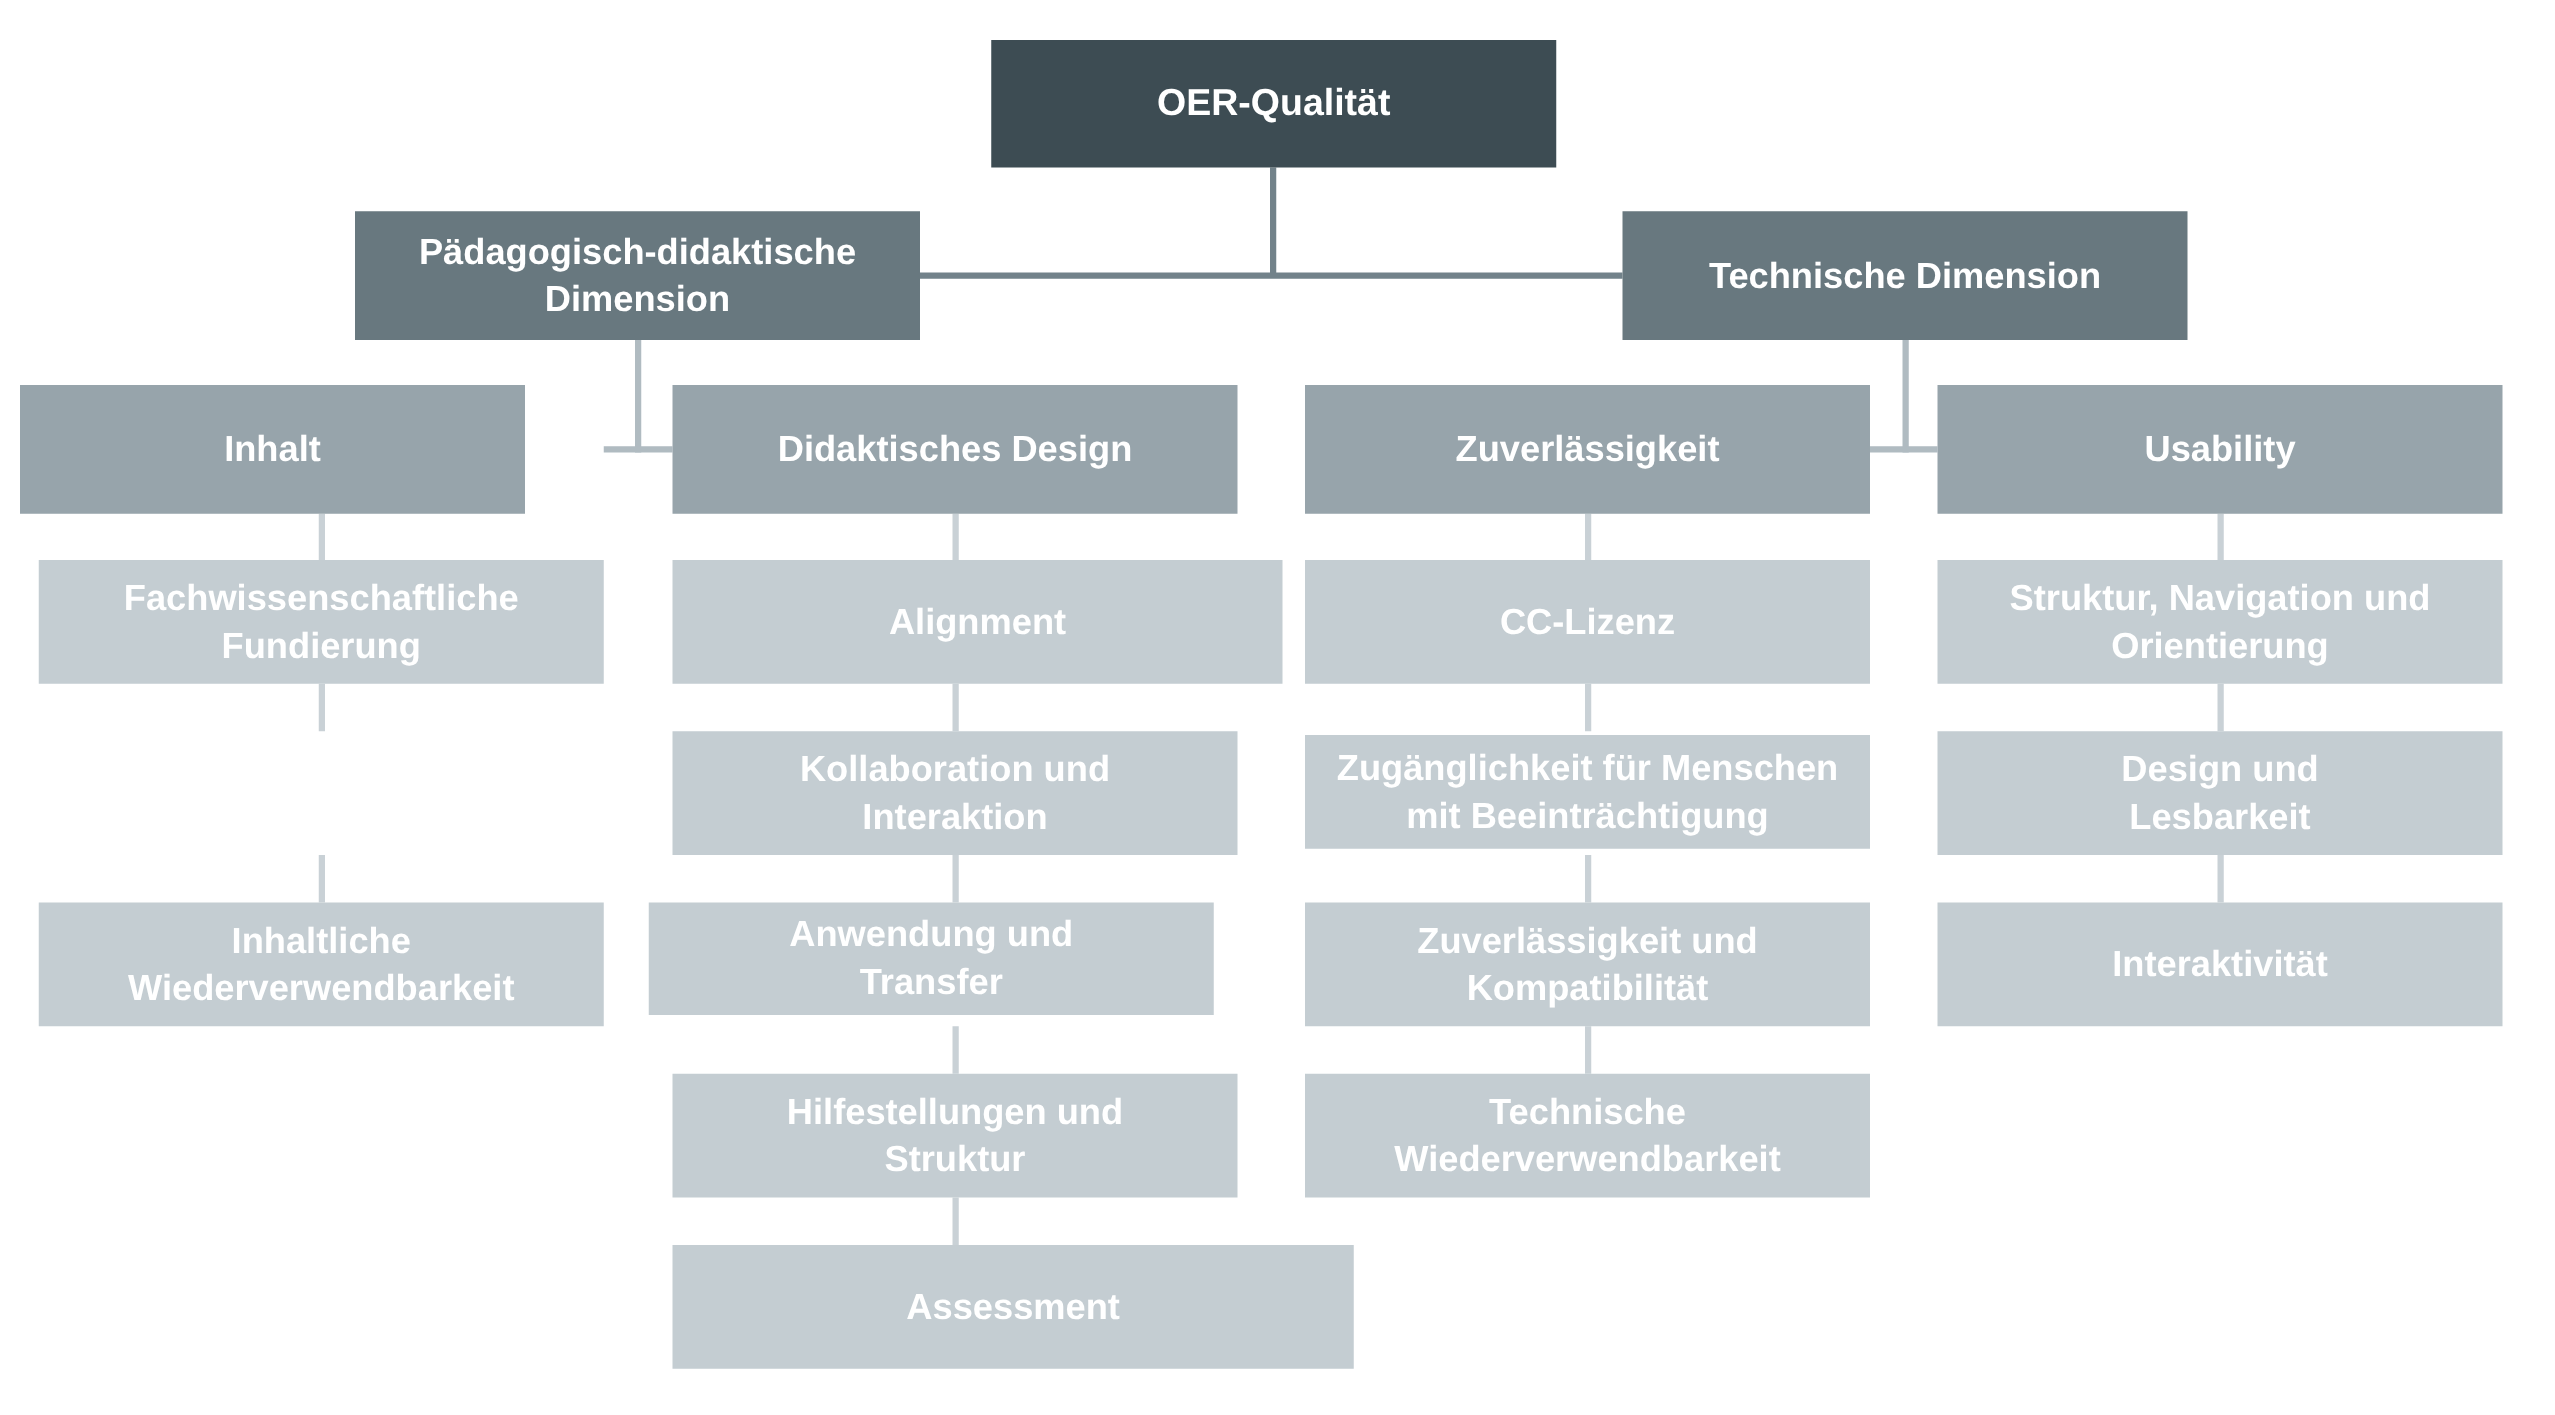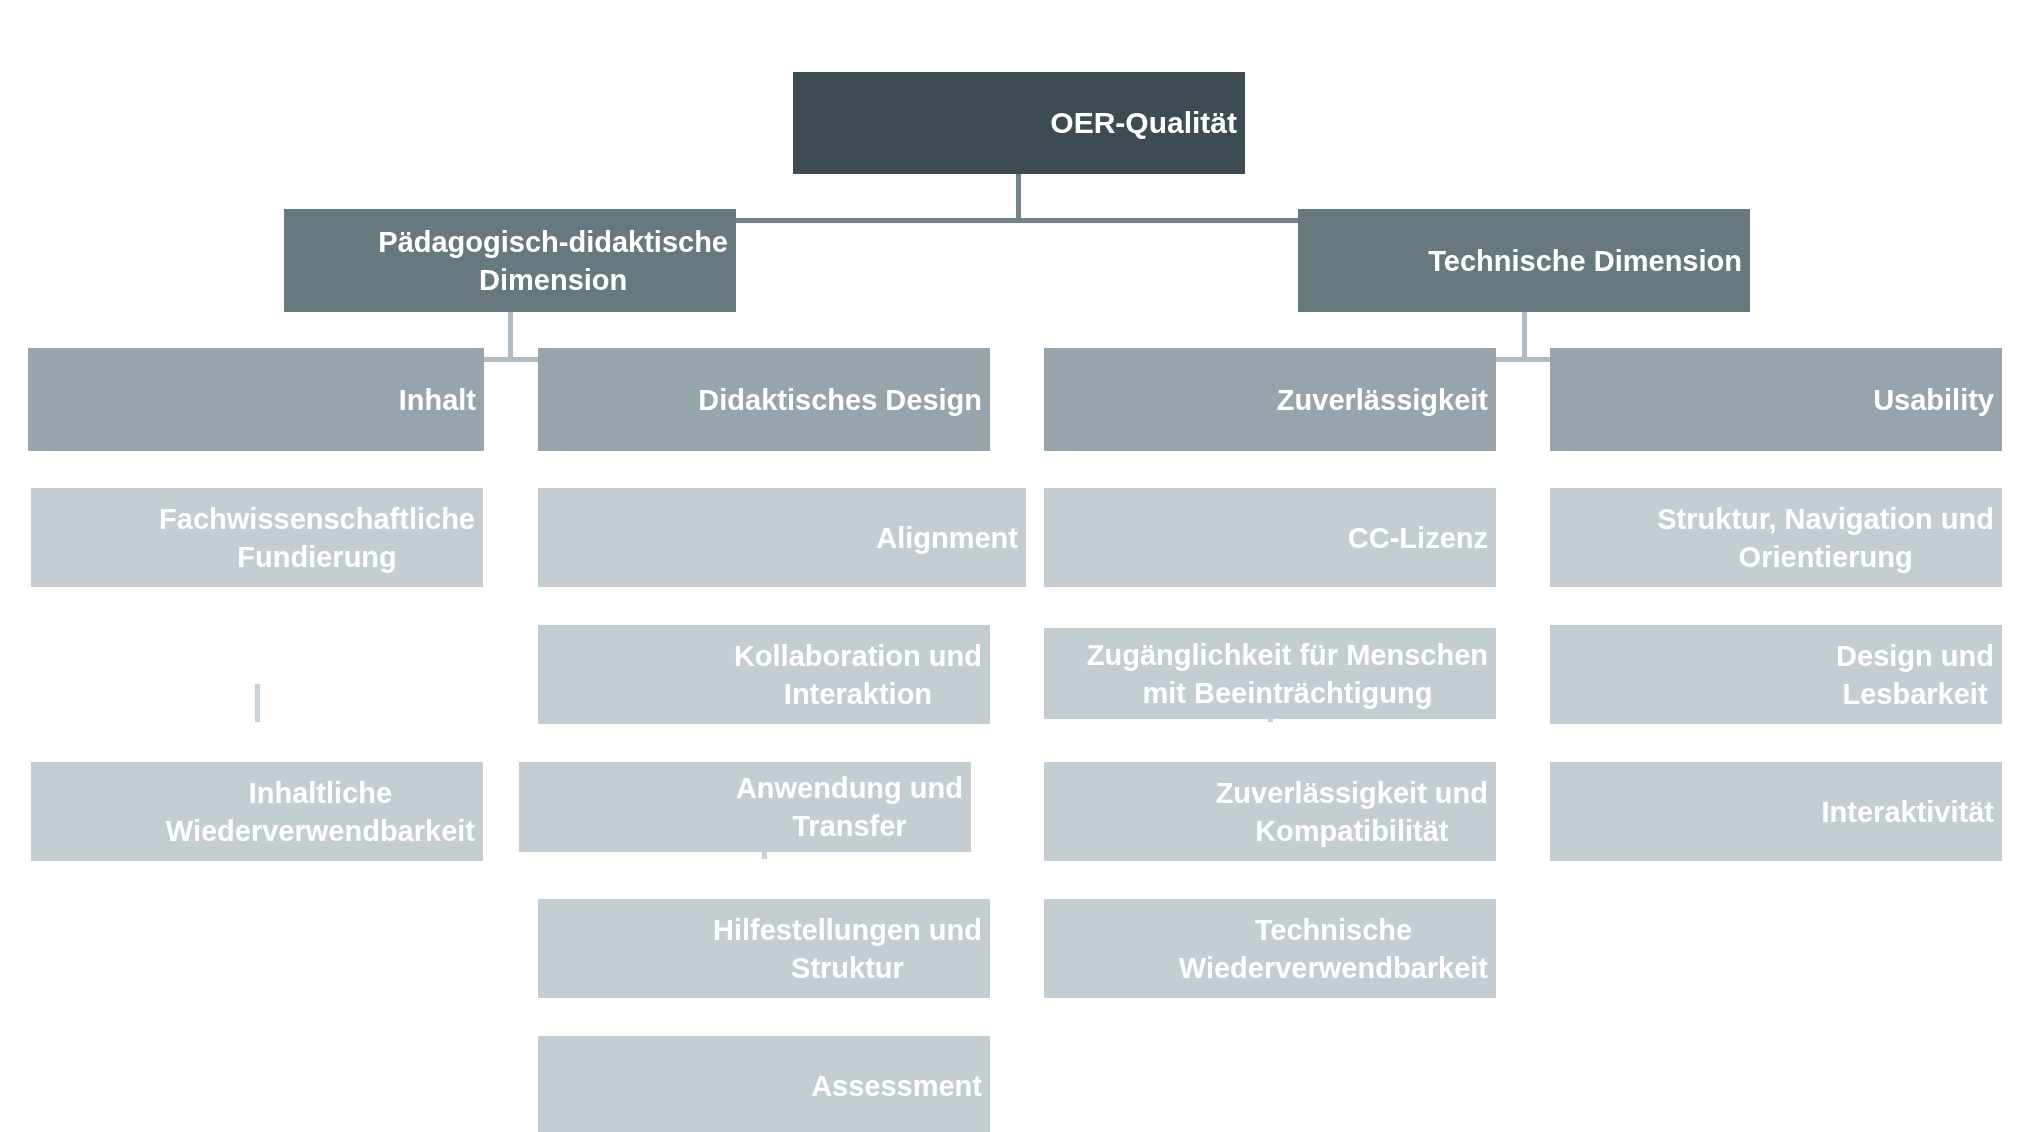--- a/index.html
+++ b/index.html
@@ -23,28 +23,27 @@
     position:relative;
     width:2044px;
     height:1132px;
     background:var(--background);
     overflow:hidden;
   }
   .box{
     position:absolute;
     display:flex;
     align-items:center;
-    justify-content:flex-end;
+    justify-content:center;
     text-align:center;
     color:var(--text);
     font-weight:bold;
     font-size:29px;
     line-height:38px;
     box-sizing:border-box;
-    margin-top:40px;
   }
   .box .label{
     white-space:pre-line;
     padding:0 8px;
   }
   .lvl-root{ background:var(--root-box); font-size:30px; }
   .lvl-dim{ background:var(--dimension-box); }
   .lvl-header{ background:var(--header-box); }
   .lvl-item{ background:var(--item-box); }
   .line{ position:absolute; }
@@ -89,21 +88,21 @@
   </div>
 
   <div class="box lvl-dim" style="left:284px;top:169px;width:452px;height:103px">
     <span class="label">Pädagogisch-didaktische
 Dimension</span>
   </div>
   <div class="box lvl-dim" style="left:1298px;top:169px;width:452px;height:103px">
     <span class="label">Technische Dimension</span>
   </div>
 
-  <div class="box lvl-header" style="left:28px;top:308px;width:456px;height:103px">
+  <div class="box lvl-header" style="left:16px;top:308px;width:404px;height:103px">
     <span class="label">Inhalt</span>
   </div>
   <div class="box lvl-header" style="left:538px;top:308px;width:452px;height:103px">
     <span class="label">Didaktisches Design</span>
   </div>
   <div class="box lvl-header" style="left:1044px;top:308px;width:452px;height:103px">
     <span class="label">Zuverlässigkeit</span>
   </div>
   <div class="box lvl-header" style="left:1550px;top:308px;width:452px;height:103px">
     <span class="label">Usability</span>
@@ -126,21 +125,21 @@
 Interaktion</span>
   </div>
   <div class="box lvl-item" style="left:519px;top:722px;width:452px;height:90px">
     <span class="label">Anwendung und
 Transfer</span>
   </div>
   <div class="box lvl-item" style="left:538px;top:859px;width:452px;height:99px">
     <span class="label">Hilfestellungen und
 Struktur</span>
   </div>
-  <div class="box lvl-item" style="left:538px;top:996px;width:452px;height:99px">
+  <div class="box lvl-item" style="left:538px;top:996px;width:545px;height:99px">
     <span class="label">Assessment</span>
   </div>
 
   <div class="box lvl-item" style="left:1044px;top:448px;width:452px;height:99px">
     <span class="label">CC-Lizenz</span>
   </div>
   <div class="box lvl-item" style="left:1044px;top:588px;width:452px;height:91px">
     <span class="label">Zugänglichkeit für Menschen
 mit Beeinträchtigung</span>
   </div>

